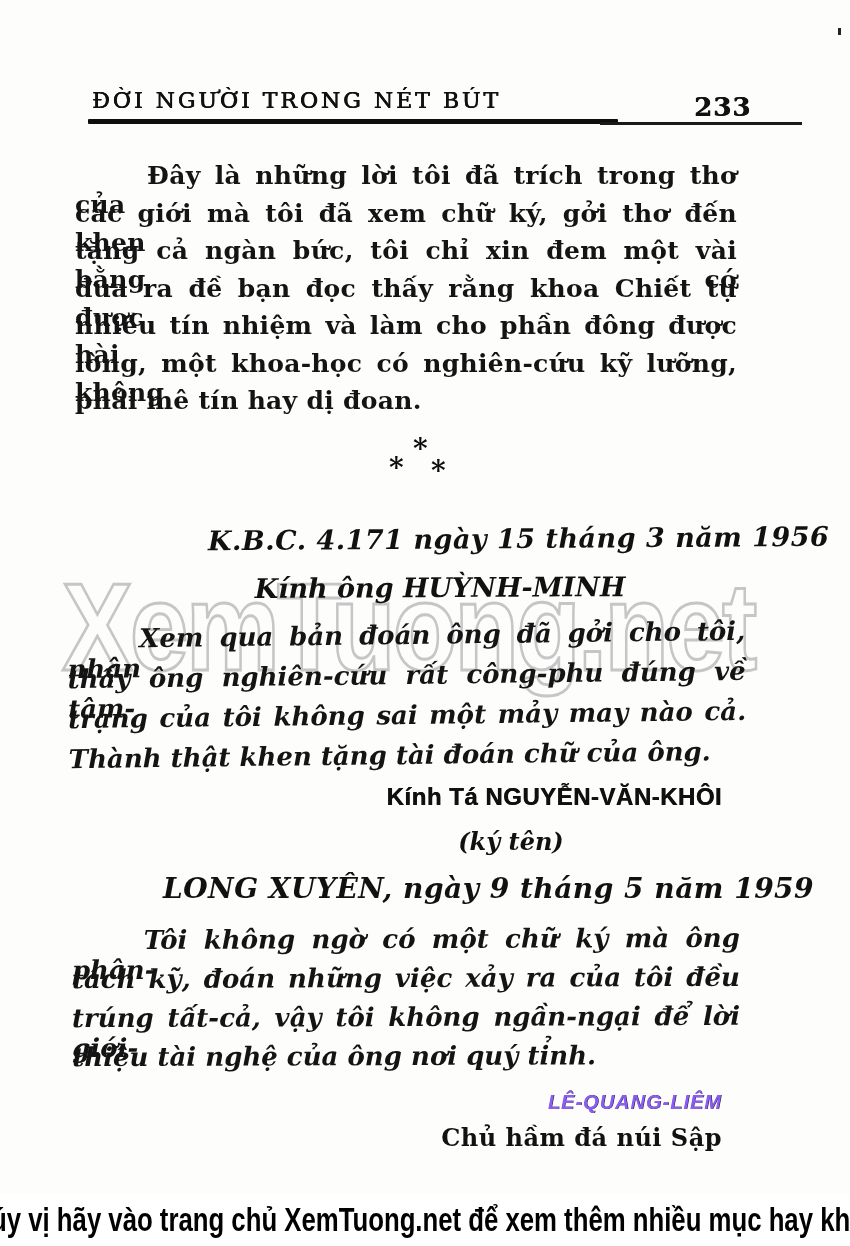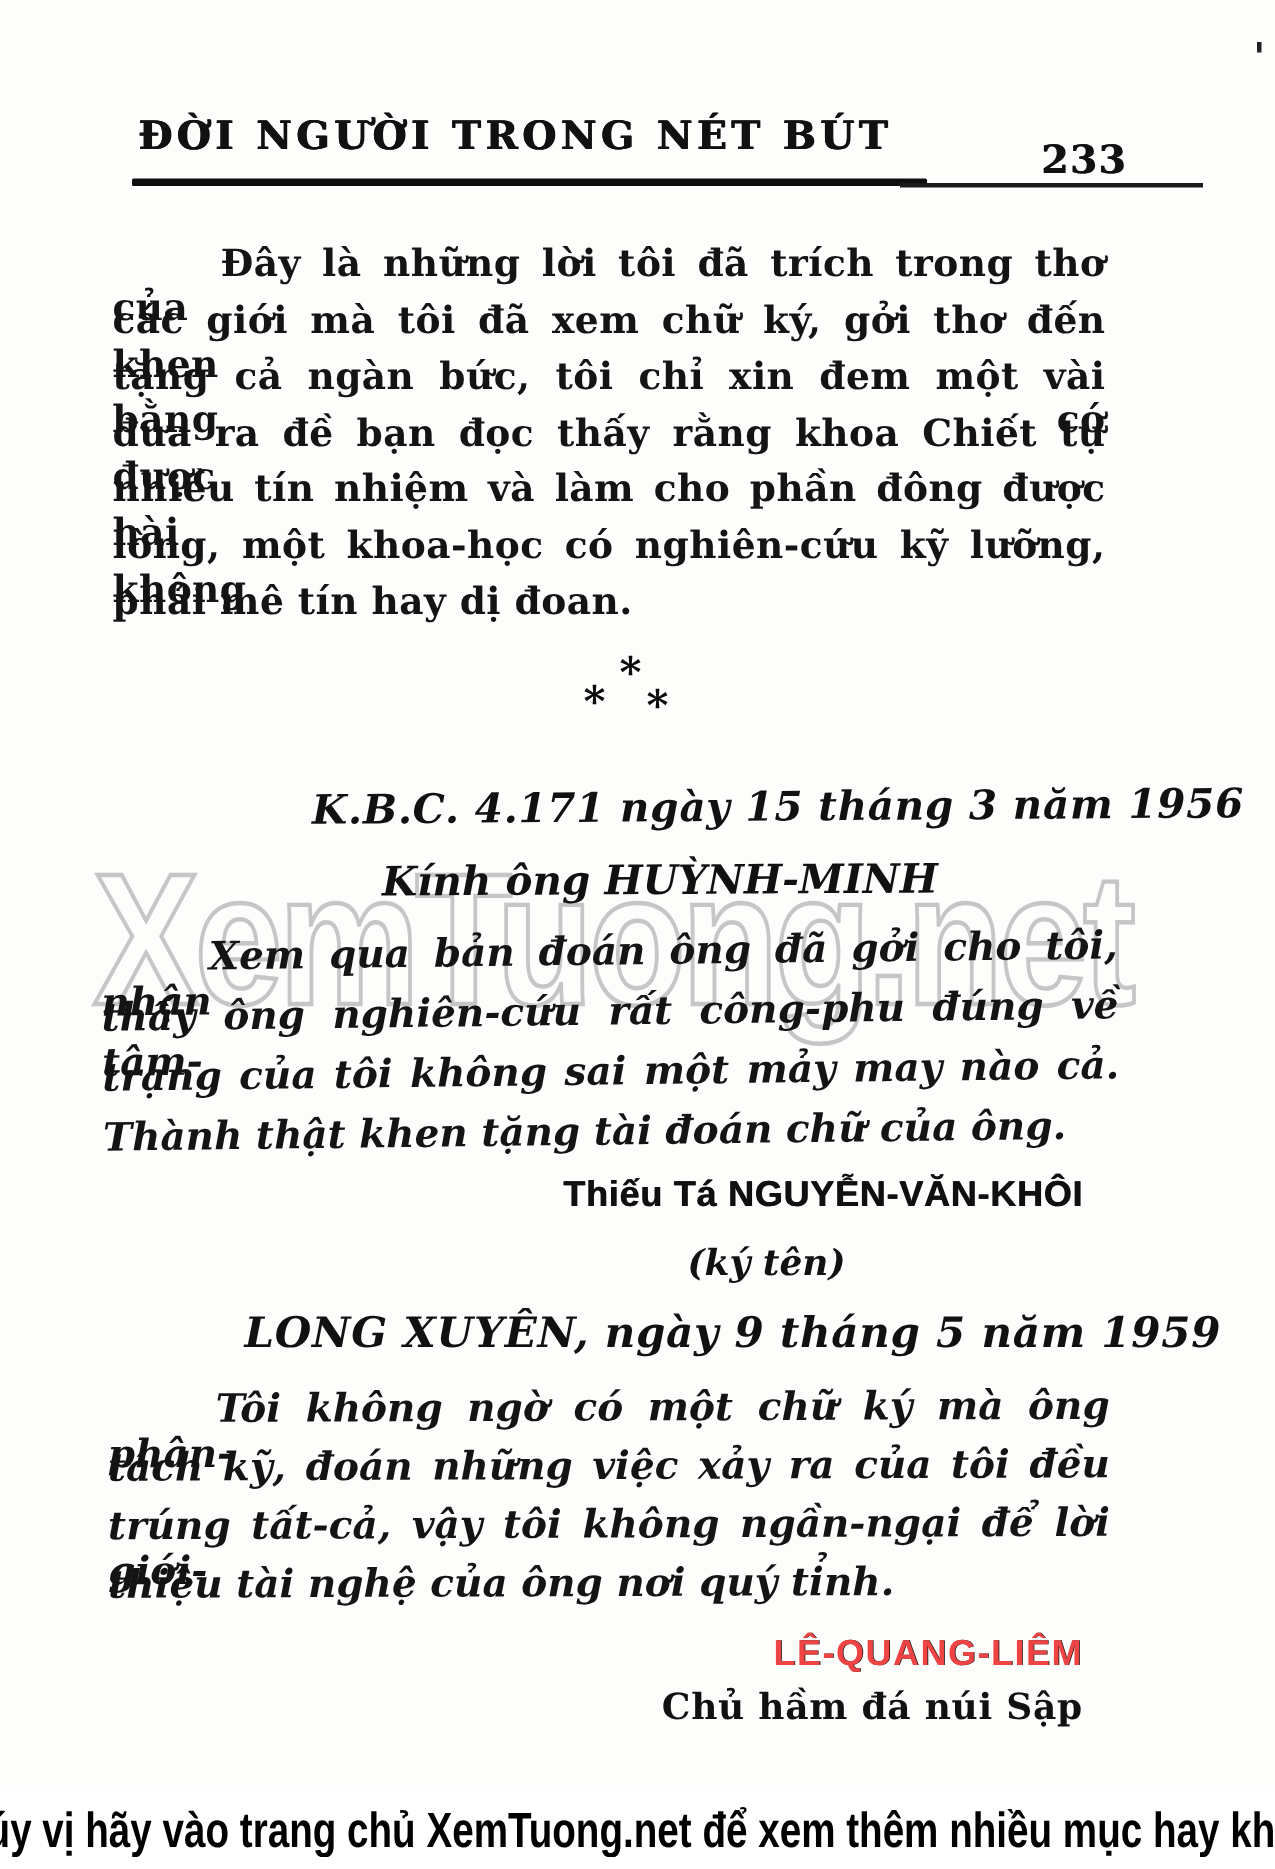--- a/index.html
+++ b/index.html
@@ -8,22 +8,22 @@
     position: relative;
     width: 850px;
     height: 1246px;
     background: #fdfdfc;
     overflow: hidden;
     font-family: "DejaVu Serif", serif;
     color: #111;
   }
   
   .hdr-title {
-    position: absolute; left: 92px; top: 76px;
-    font-size: 26px; font-weight: bold; letter-spacing: 3px;
+    position: absolute; left: 92px; top: 88px;
+    font-size: 22px; font-weight: normal; letter-spacing: 3px;
     text-shadow: 0.6px 0 0 #111, 0 0.4px 0 #111;
     white-space: nowrap;
   }
   .hdr-page {
     position: absolute; left: 694px; top: 92px;
     font-size: 26px; font-weight: bold; letter-spacing: 1px;
     text-shadow: 0.6px 0 0 #111;
   }
   .hdr-rule-a { position: absolute; left: 88px; top: 119px; width: 530px; height: 5px; background: #0e0e0e; border-radius: 1px; }
   .hdr-rule-b { position: absolute; left: 600px; top: 122px; width: 202px; height: 3px; background: #1a1a1a; }
@@ -88,22 +88,22 @@
     font-size: 26px; font-style: italic;
     transform: rotate(-0.2deg);
   }
   .letter2-body .tline { height: 39px; }
   .sig2 {
     position: absolute; left: 400px; top: 1085px; width: 322px;
     text-align: right; line-height: 35px;
   }
   .sig2-name, .sig2-place {
     font-family: "Liberation Sans", sans-serif;
-    font-size: 24px; font-weight: bold; letter-spacing: 1px;
-    color: #ef4444; text-shadow: 0.5px 0 0 #101010;
+    font-size: 20px; font-weight: bold; letter-spacing: 1px;
+    color: #8b5cf6; text-shadow: 0.5px 0 0 #101010; font-style: italic;
   }
   .sig2-title { font-size: 24px; font-weight: bold; letter-spacing: 0.5px; }
   
   .watermark {
     position: absolute; left: 62px; top: 556px; width: 740px;
     font-family: "Liberation Sans", sans-serif;
     font-size: 106px; font-weight: bold; letter-spacing: -3px;
     color: rgba(255,255,255,0.15);
     -webkit-text-stroke: 2.5px #c6c6c6;
     text-stroke: 2.5px #c6c6c6;
@@ -164,21 +164,21 @@
     <div class="salutation">Kính ông HUỲNH-MINH</div>
 
     <div class="letter1-body">
       <div class="tline indent1">Xem qua bản đoán ông đã gởi cho tôi, nhận</div>
       <div class="tline">thấy ông nghiên-cứu rất công-phu đúng về tâm-</div>
       <div class="tline">trạng của tôi không sai một mảy may nào cả.</div>
       <div class="tline endline">Thành thật khen tặng tài đoán chữ của ông.</div>
     </div>
 
     <div class="sig1">
-      <div class="sig1-name">Thiếu Tá NGUYỄN-VĂN-KHÔI</div>
+      <div class="sig1-name">Kính Tá NGUYỄN-VĂN-KHÔI</div>
       <div class="sig1-note">(ký tên)</div>
     </div>
 
     <div class="dateline2">LONG XUYÊN, ngày 9 tháng 5 năm 1959</div>
 
     <div class="letter2-body">
       <div class="tline indent1">Tôi không ngờ có một chữ ký mà ông phân-</div>
       <div class="tline">tách kỹ, đoán những việc xảy ra của tôi đều</div>
       <div class="tline">trúng tất-cả, vậy tôi không ngần-ngại để lời giới-</div>
       <div class="tline endline">thiệu tài nghệ của ông nơi quý tỉnh.</div>

